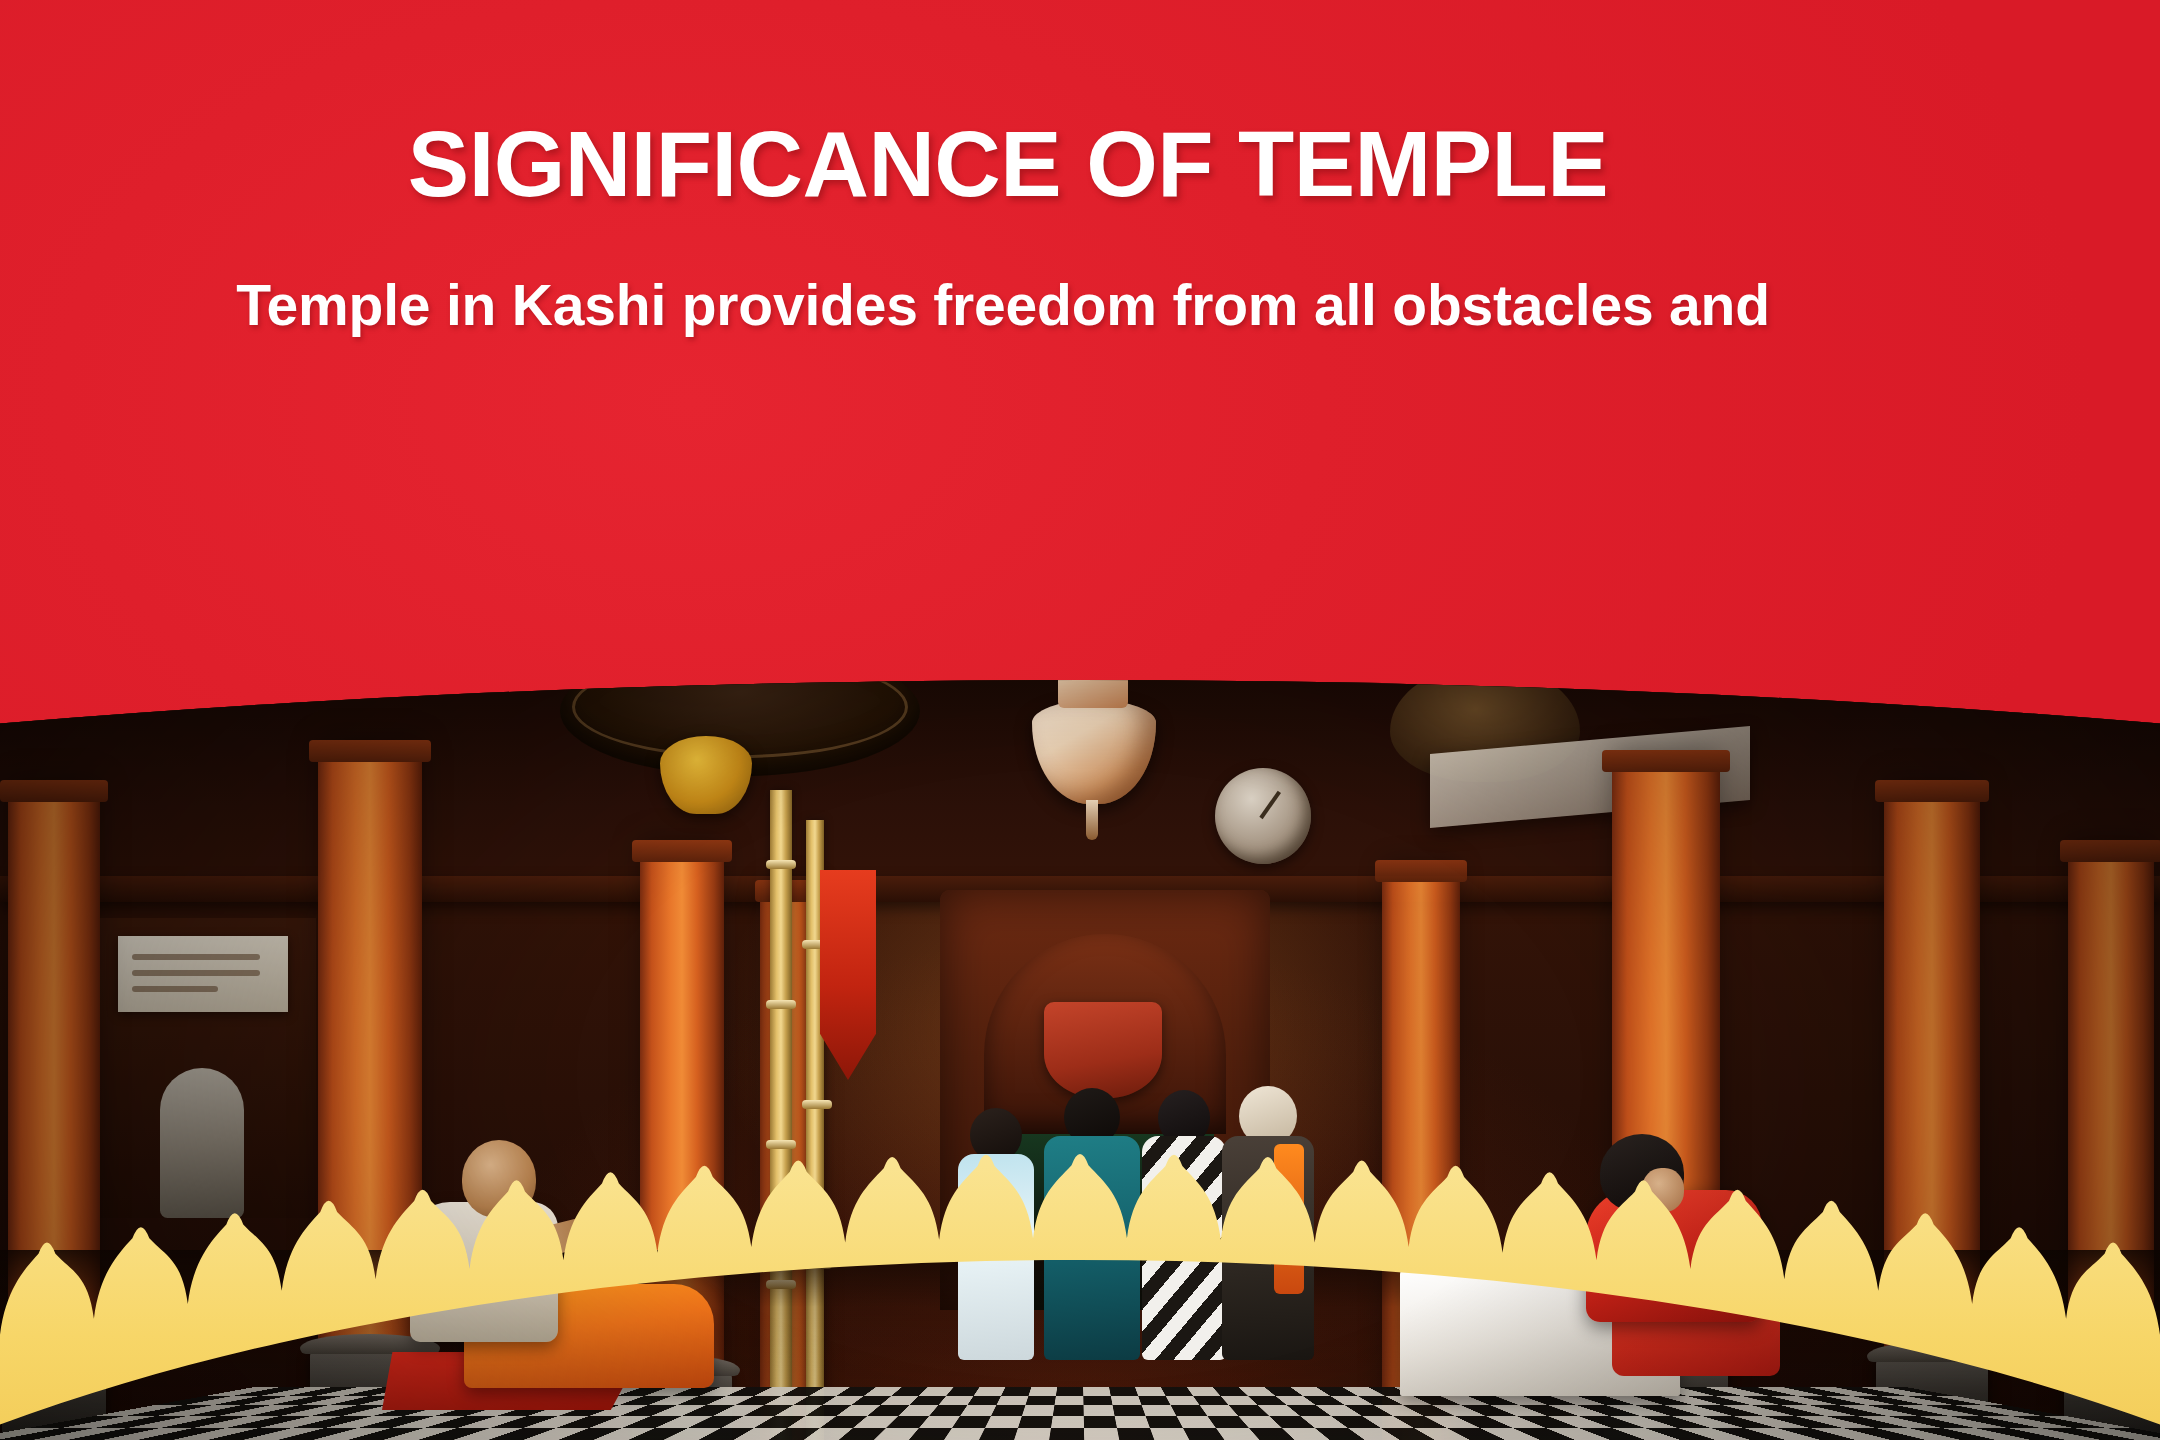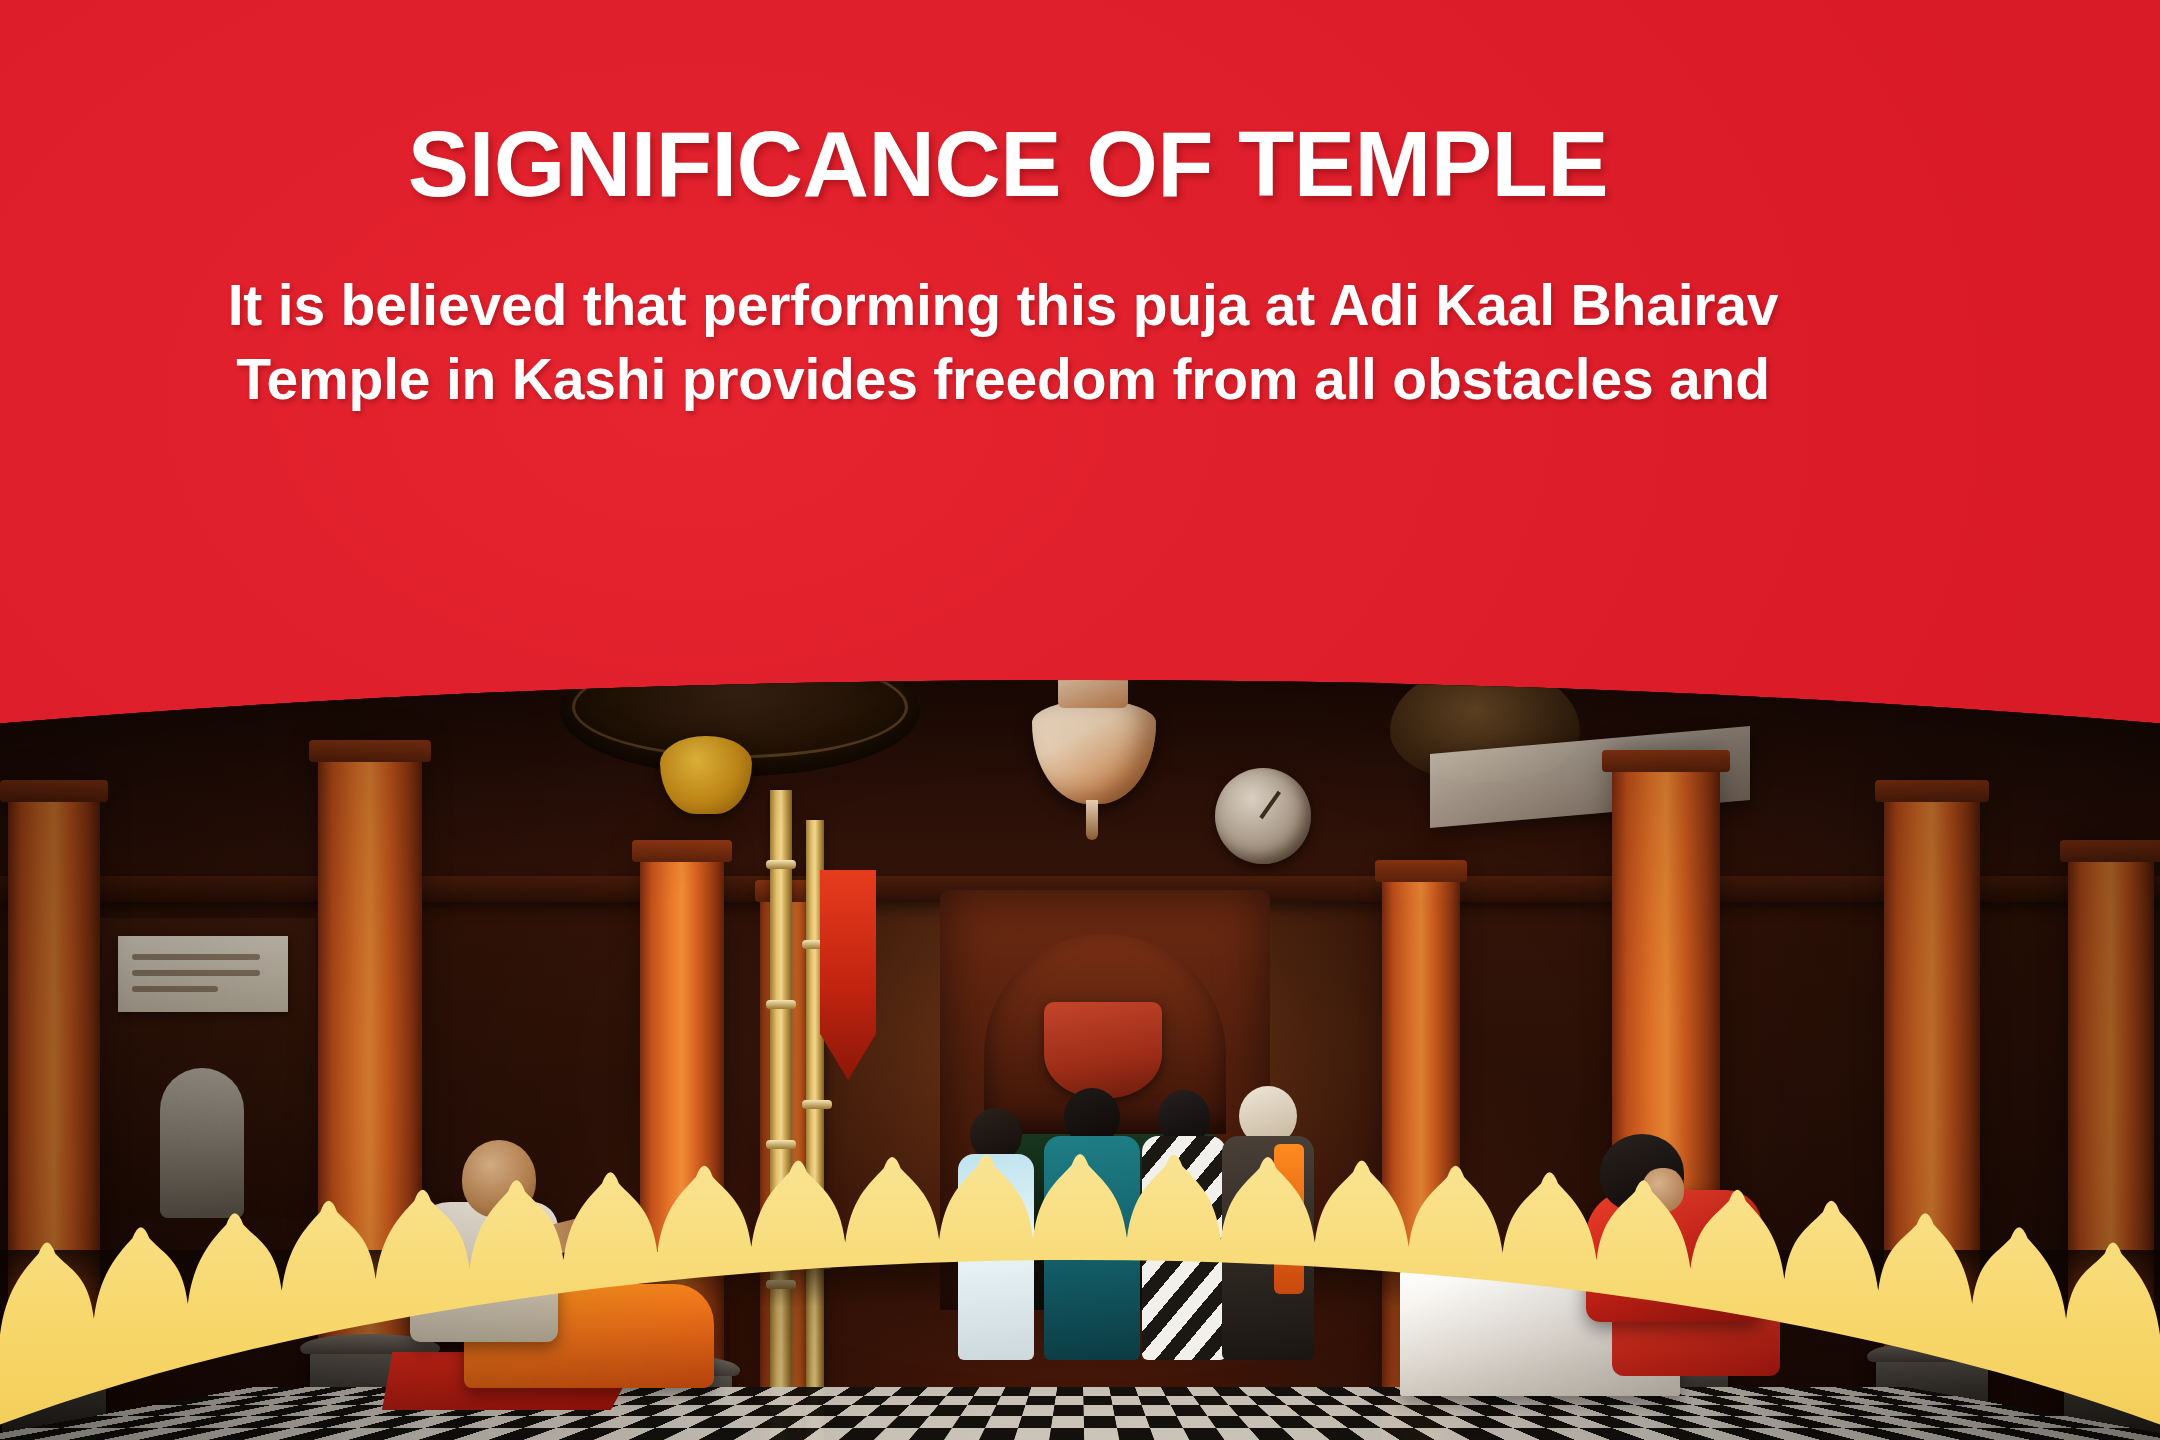--- a/index.html
+++ b/index.html
@@ -381,21 +381,20 @@
 </head>
 <body>
 
 <div id="stage">
 
   <div class="backdrop"></div>
 
   <div class="text-block">
     <h1 class="headline">SIGNIFICANCE OF TEMPLE</h1>
     <p class="subcopy">
-      <span class="ln">It is believed that performing this puja at Adi Kaal Bhairav</span>
       <span class="ln">Temple in Kashi provides freedom from all obstacles and</span>
     </p>
   </div>
 
   <div class="photo-wrap">
     <div class="arch-clip">
       <div class="photo">
 
         <div class="hall-glow"></div>
 

